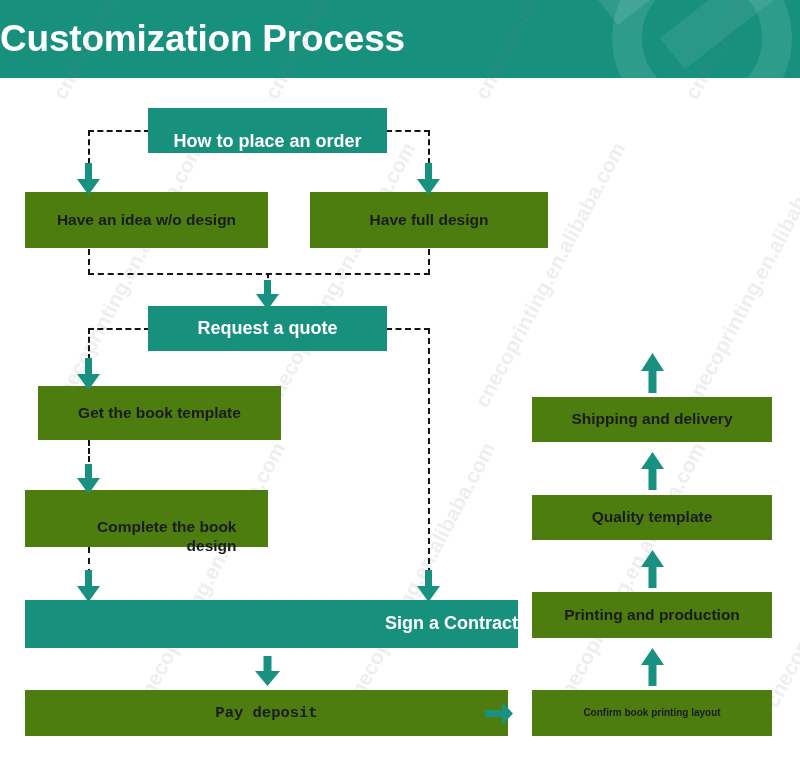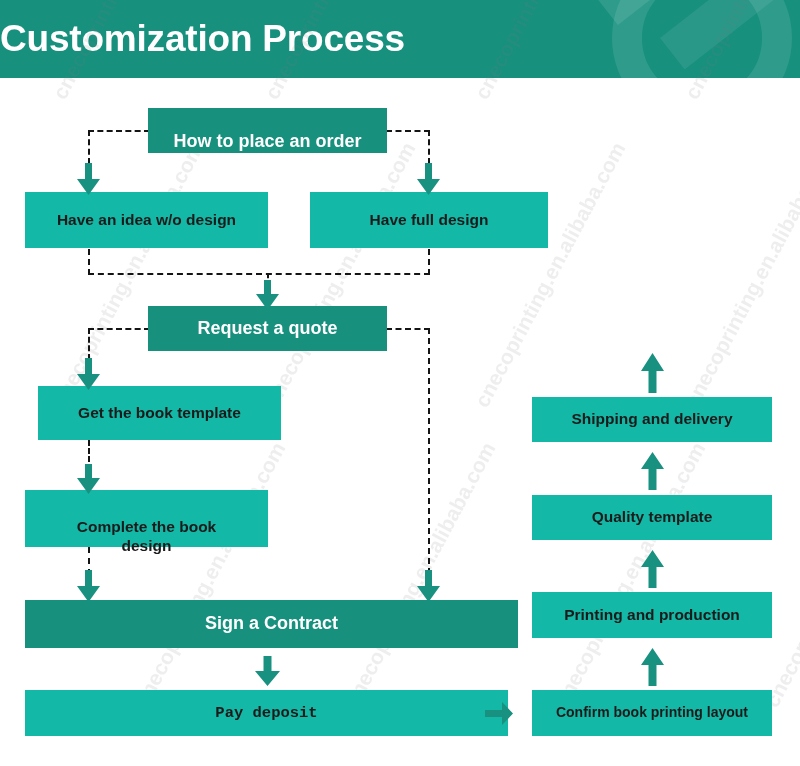--- a/index.html
+++ b/index.html
@@ -90,24 +90,25 @@
     position: absolute;
     box-sizing: border-box;
     display: flex;
     align-items: center;
     justify-content: center;
     text-align: center;
     z-index: 3;
     line-height: 1.22;
   }
   .node.gray {
-    background: #14b8a6;
+    background: #4d7c0f;
     color: #1b1b1b;
     font-size: 15.5px;
     font-weight: bold;
+    text-align: right;
   }
   .node.teal {
     background: #17907e;
     color: #ffffff;
     font-size: 18px;
     font-weight: bold;
   }
 
   
   .dash-v {
@@ -272,30 +273,30 @@
   </div>
 
   <div class="node gray" style="left:38px; top:386px; width:243px; height:54px;">
     <span>Get the book template</span>
   </div>
 
   <div class="node gray" style="left:25px; top:490px; width:243px; height:57px;">
     <span style="max-width:180px;margin-top:36px;">Complete the book design</span>
   </div>
 
-  <div class="node teal" style="left:25px; top:600px; width:493px; height:48px;">
+  <div class="node teal" style="left:25px; top:600px; width:493px; height:48px;justify-content:flex-end;">
     <span>Sign a Contract</span>
   </div>
 
   <div class="node gray" style="left:25px; top:690px; width:483px; height:46px;font-family:Liberation Mono, monospace;">
     <span>Pay deposit</span>
   </div>
 
   <div class="node gray" style="left:532px; top:690px; width:240px; height:46px;">
-    <span style="font-size:14px;">Confirm book printing layout</span>
+    <span style="font-size:10px;">Confirm book printing layout</span>
   </div>
 
   <div class="node gray" style="left:532px; top:592px; width:240px; height:46px;">
     <span>Printing and production</span>
   </div>
 
   <div class="node gray" style="left:532px; top:495px; width:240px; height:45px;">
     <span>Quality template</span>
   </div>
 

